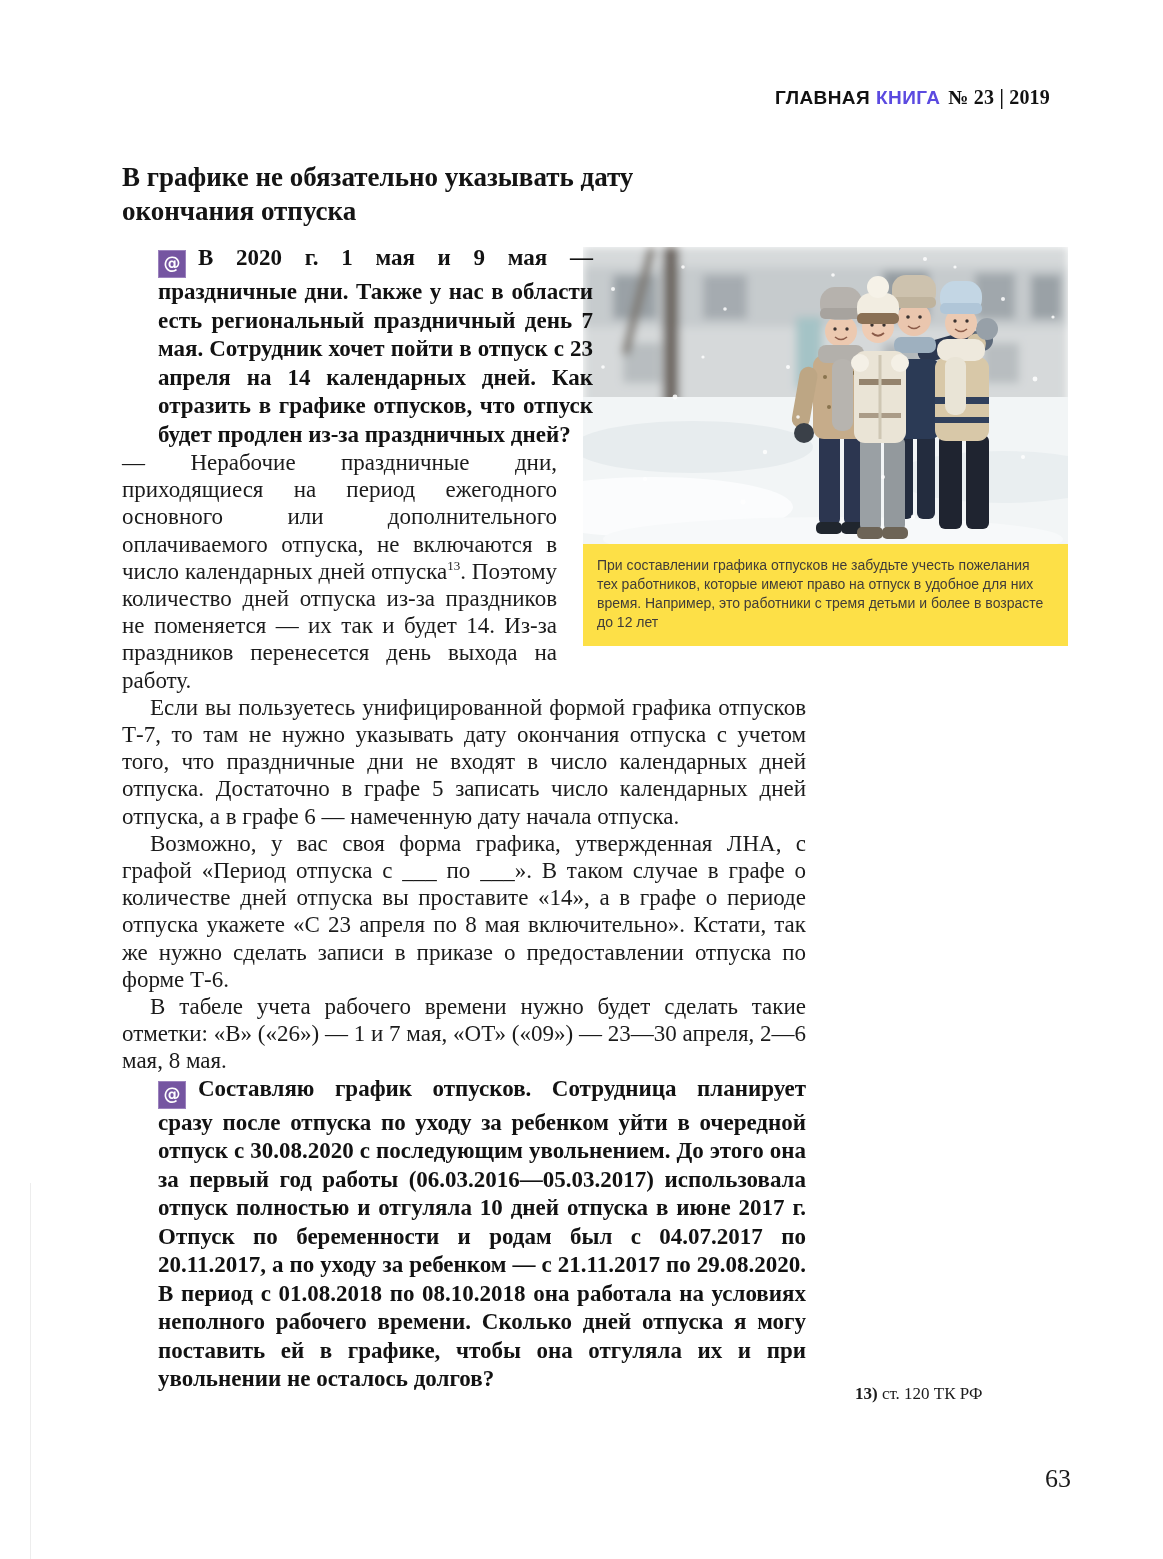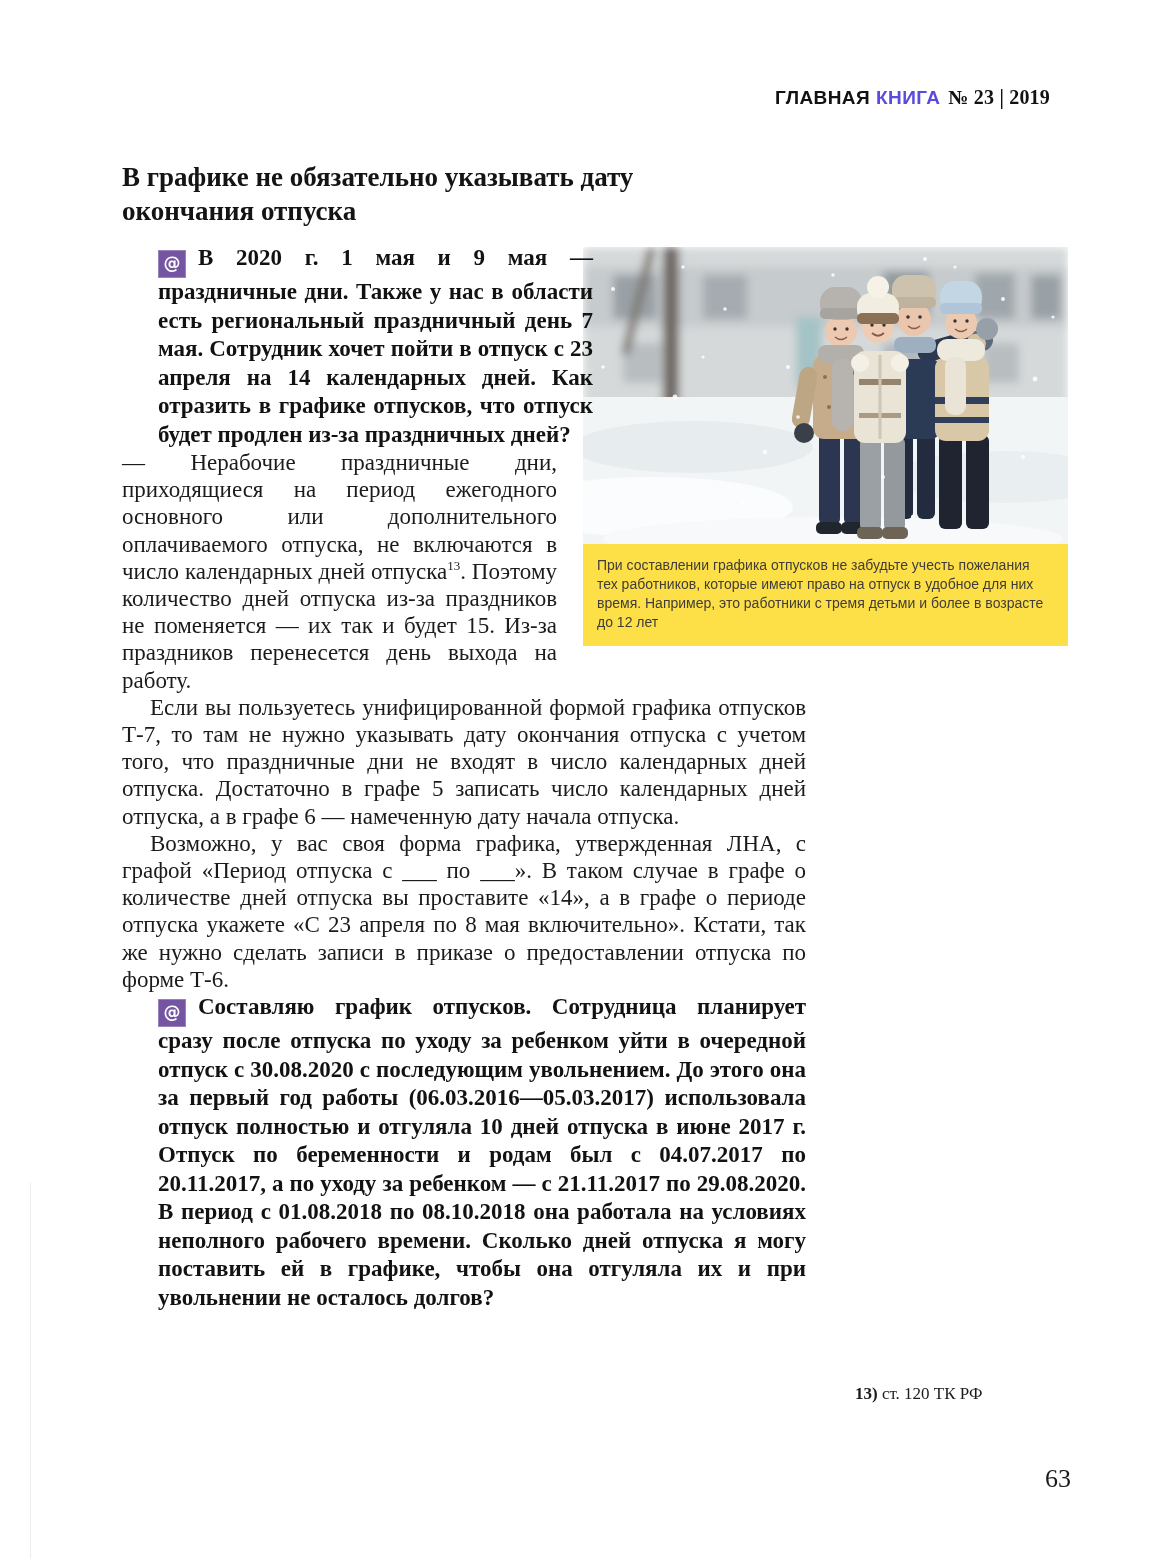--- a/index.html
+++ b/index.html
@@ -191,24 +191,25 @@
       </g>
     </svg>
     <figcaption class="caption">При составлении графика отпусков не забудьте учесть пожелания тех работников, которые имеют право на отпуск в удобное для них время. Например, это работники с тремя детьми и более в возрасте до 12 лет</figcaption>
   </figure>
 
   <div class="content">
     <h1><span>В графике не обязательно указывать дату</span><br><span>окончания отпуска</span></h1>
 
     <p class="q q1"><span class="badge">@</span><span>В 2020 г. 1 мая и 9 мая — праздничные дни. Также у нас в области есть региональный праздничный день 7 мая. Сотрудник хочет пойти в отпуск с 23 апреля на 14 календарных дней. Как отразить в графике отпусков, что отпуск будет продлен из-за праздничных дней?</span></p>
 
-    <p class="a"><span>—  Нерабочие праздничные дни, приходящиеся на период ежегодного основного или дополнительного оплачиваемого отпуска, не включаются в число календарных дней отпуска</span><sup>13</sup><span>. Поэтому количество дней отпуска из-за праздников не поменяется — их так и будет 15. Из-за праздников перенесется день выхода на работу.</span></p>
+    <p class="a"><span>—  Нерабочие праздничные дни, приходящиеся на период ежегодного основного или дополнительного оплачиваемого отпуска, не включаются в число календарных дней отпуска</span><sup>13</sup><span>. Поэтому количество дней отпуска из-за праздников не поменяется — их так и будет 14. Из-за праздников перенесется день выхода на работу.</span></p>
 
     <p class="body">Если вы пользуетесь унифицированной формой графика отпусков Т-7, то там не нужно указывать дату окончания отпуска с учетом того, что праздничные дни не входят в число календарных дней отпуска. Достаточно в графе 5 записать число календарных дней отпуска, а в графе 6 — намеченную дату начала отпуска.</p>
     <p class="body">Возможно, у вас своя форма графика, утвержденная ЛНА, с графой «Период отпуска с ___ по ___». В таком случае в графе о количестве дней отпуска вы проставите «14», а в графе о периоде отпуска укажете «С 23 апреля по 8 мая включительно». Кстати, так же нужно сделать записи в приказе о предоставлении отпуска по форме Т-6.</p>
+    <p class="body">В табеле учета рабочего времени нужно будет сделать такие отметки: «В» («26») — 1 и 7 мая, «ОТ» («09») — 23—30 апреля, 2—6 мая, 8 мая.</p>
 
 
     <p class="q q2"><span class="badge">@</span><span>Составляю график отпусков. Сотрудница планирует сразу после отпуска по уходу за ребенком уйти в очередной отпуск с 30.08.2020 с последующим увольнением. До этого она за первый год работы (06.03.2016—05.03.2017) использовала отпуск полностью и отгуляла 10 дней отпуска в июне 2017 г. Отпуск по беременности и родам был с 04.07.2017 по 20.11.2017, а по  уходу за ребенком — с 21.11.2017 по 29.08.2020. В период с 01.08.2018 по 08.10.2018 она работала на условиях неполного рабочего времени. Сколько дней отпуска я могу поставить ей в графике, чтобы она отгуляла их и при увольнении не осталось долгов?</span></p>
   </div>
 
   <div class="footnote"><b>13)</b> <span>ст. 120 ТК РФ</span></div>
 
   <div class="pagenum">63</div>
 
   <div class="fold-line"></div>

